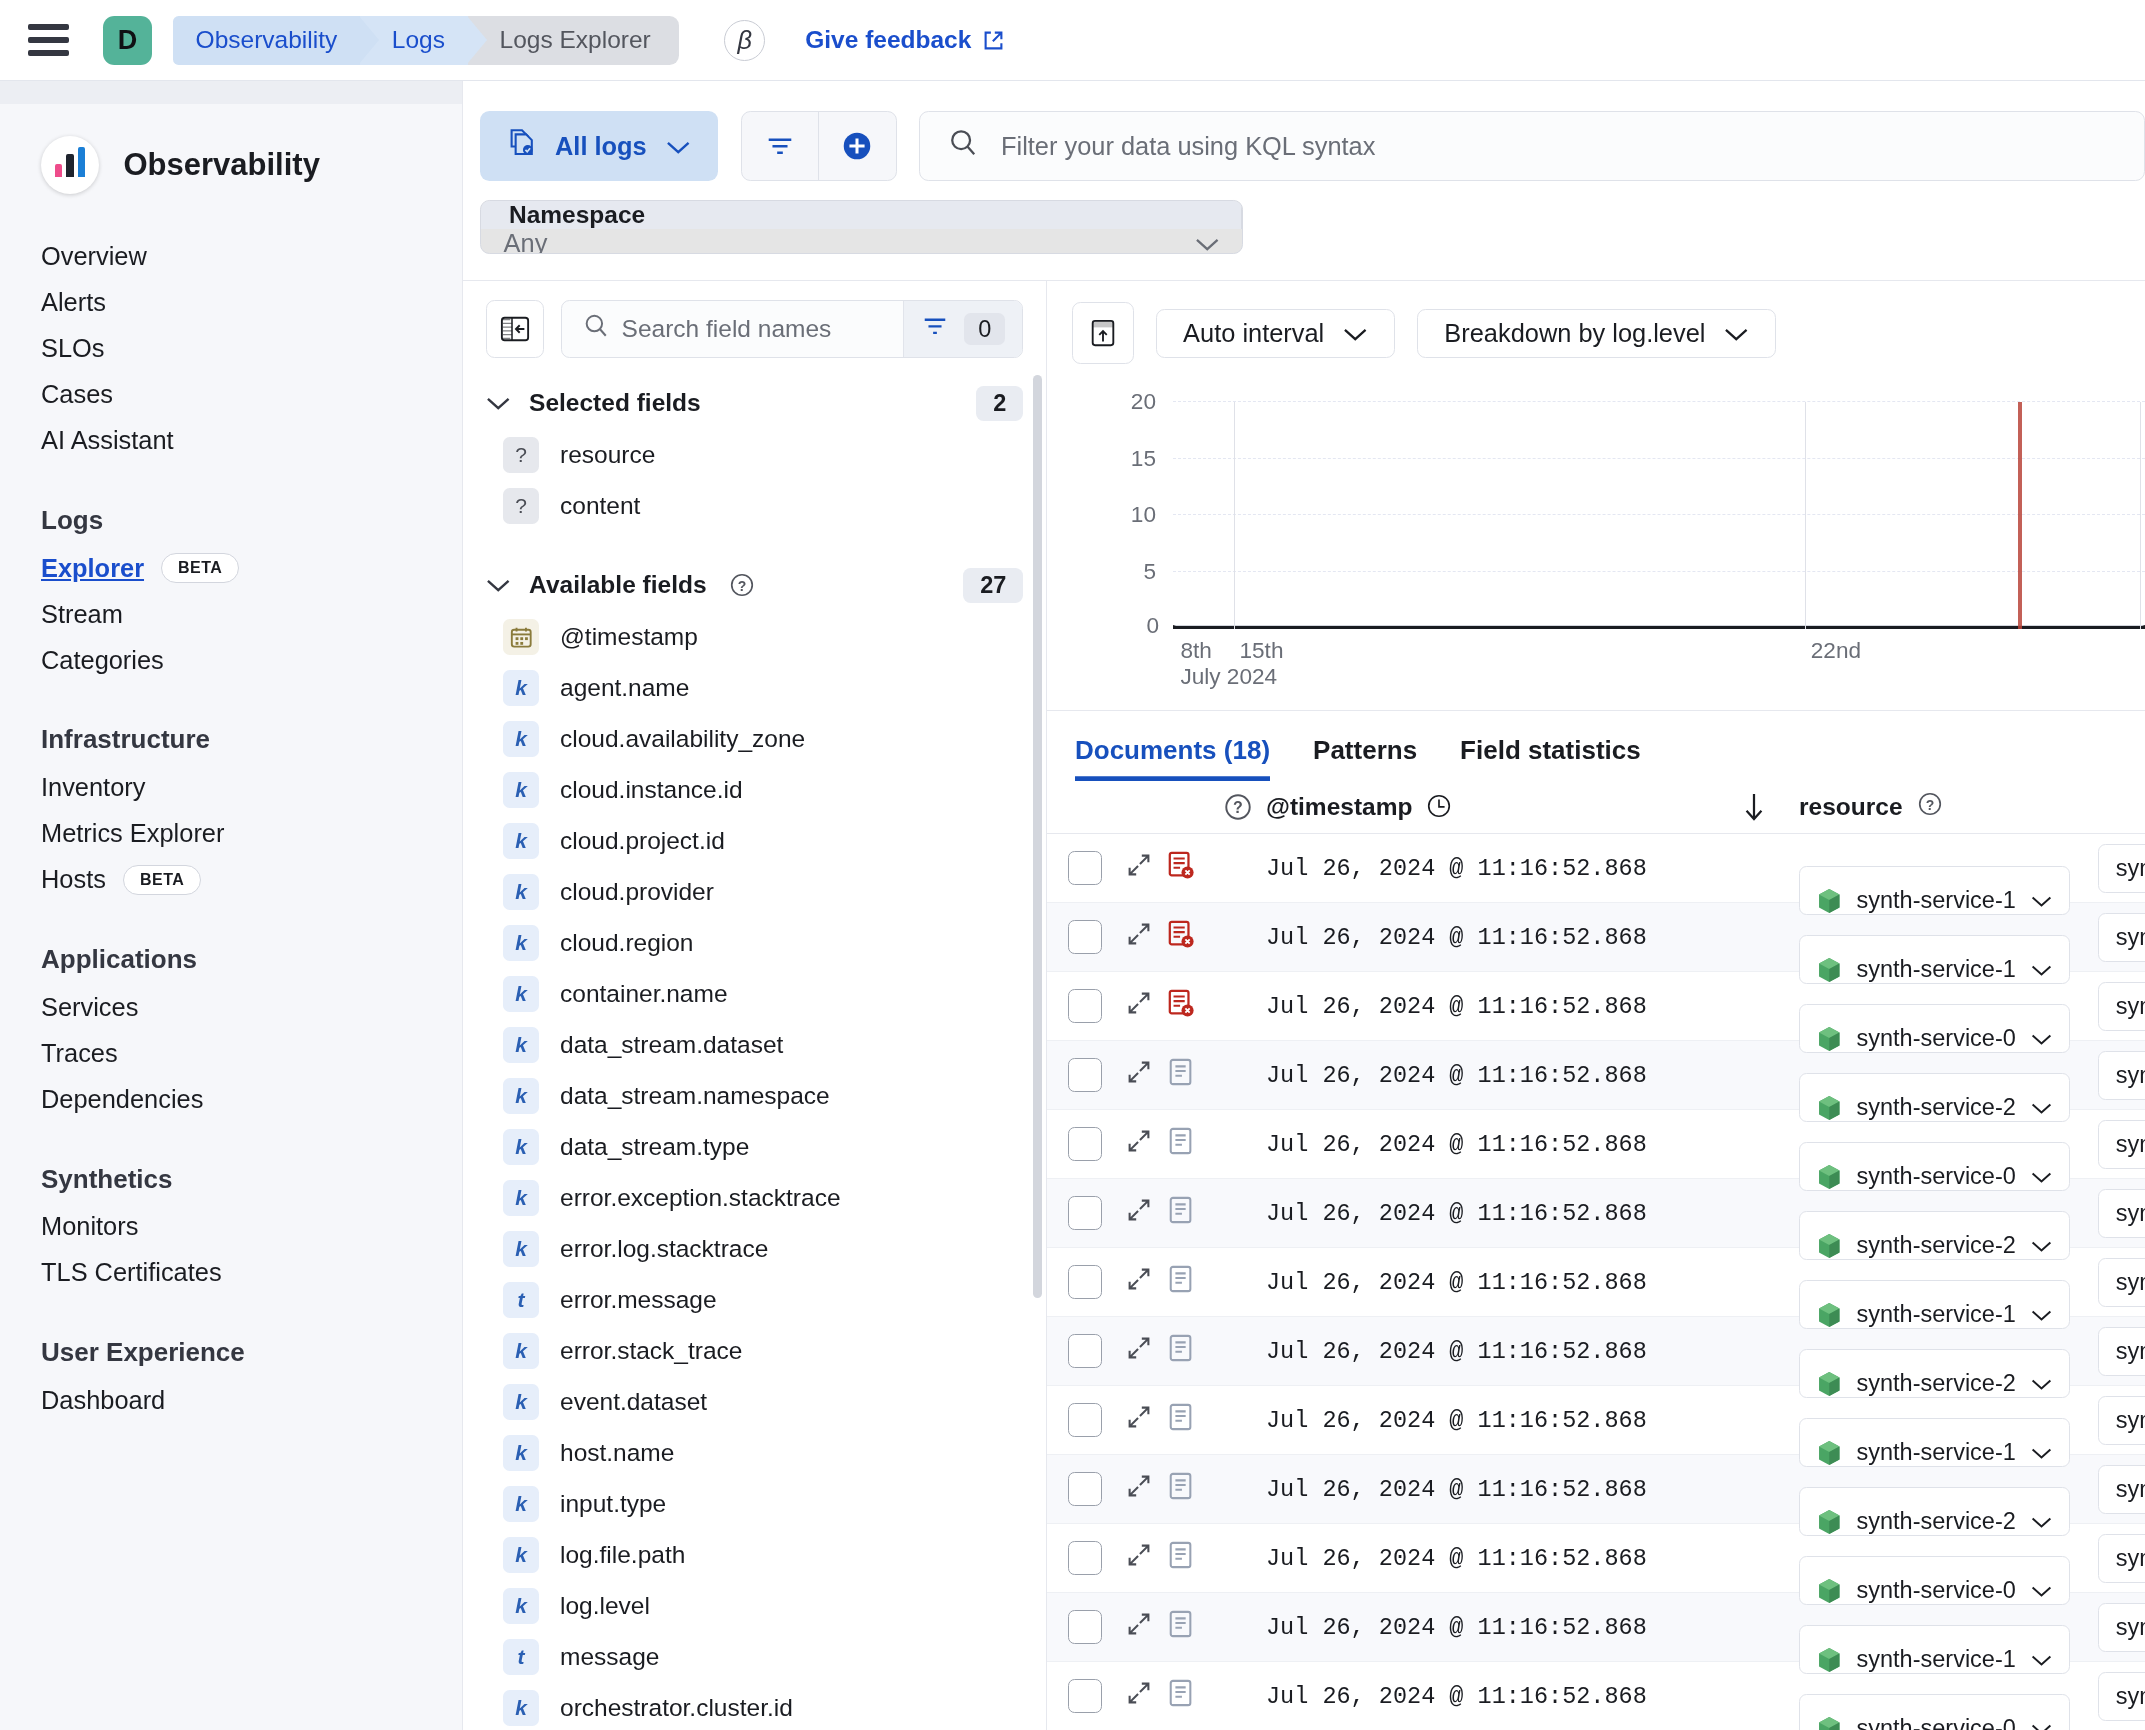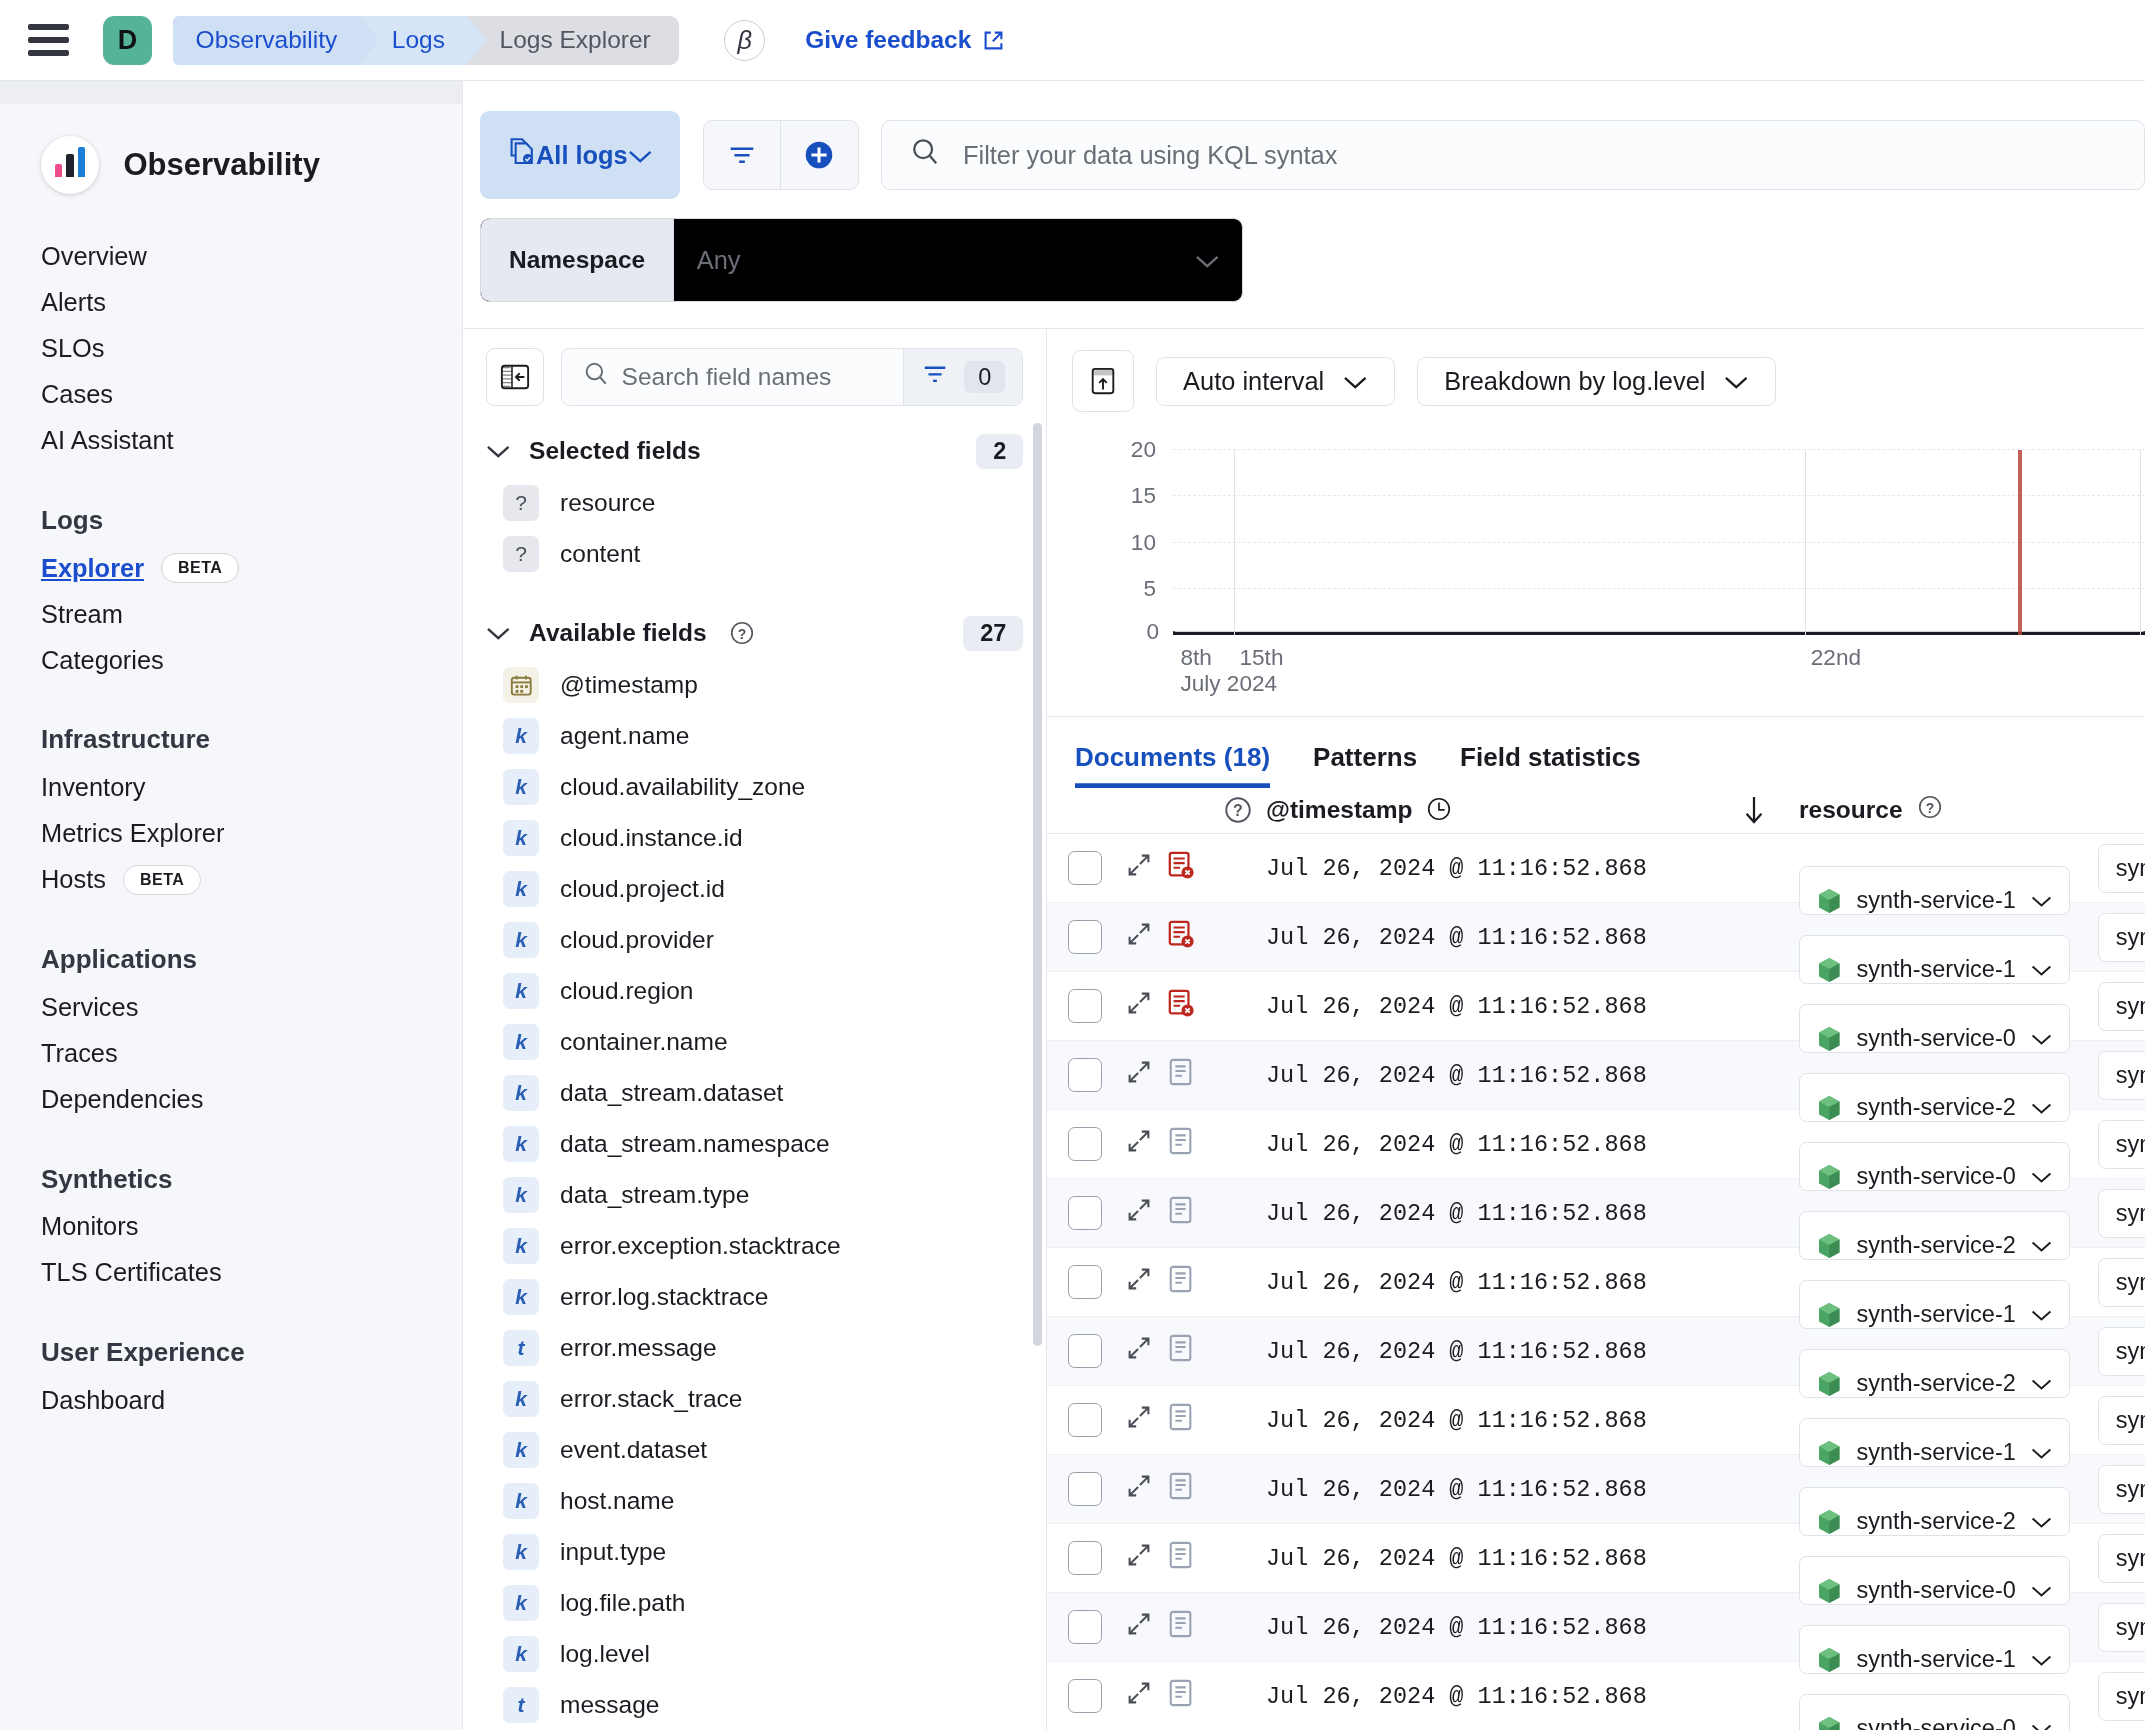--- a/index.html
+++ b/index.html
@@ -93,42 +93,42 @@
   }
 
   
   #main { flex:1 1 auto; display:flex; flex-direction:column; min-width:0;
     background:#fff; }
 
   
   #searchbar { padding:30px 0 0 17px; display:flex; flex-direction:column; gap:19px; }
   .sb-row { display:flex; align-items:center; gap:22.6px; }
   .btn-alllogs {
-    height:88px; background:#cfe0f4; color:#1750bd; border:none; border-radius:9.4px;
-    display:flex; align-items:center; padding:16px 28px;
+    height:70px; background:#cfe0f4; color:#1750bd; border:none; border-radius:9.4px;
+    display:flex; align-items:center; gap:19px; padding:16px 28px;
     font-size:25.4px; font-weight:bold; cursor:pointer;
   }
   .icon-group {
     display:flex; height:70px; border:0.9px solid #dfe2e9; border-radius:9.4px;
     background:#f6f7fa; overflow:hidden;
   }
   .icon-btn {
     width:77px; display:flex; align-items:center; justify-content:center;
     cursor:pointer; border-right:0.9px solid #dfe2e9;
   }
   .icon-btn:last-child { border-right:none; }
   .kql-input {
     flex:1 1 auto; height:70px; border:0.9px solid #dfe2e9; border-radius:9.4px;
     background:#fbfcfd; display:flex; align-items:center; gap:22.6px;
     padding:0 28px; min-width:0;
   }
   .kql-input .ph { color:#6a6e77; font-size:25.4px; }
   .ns-filter {
-    display:flex; height:84px; border:0.9px solid #d7dae2; border-radius:9.4px;
-    overflow:hidden; width:763px; background:#000000;
+    display:flex; height:54px; border:0.9px solid #d7dae2; border-radius:9.4px;
+    overflow:hidden; width:763px; background:#e5e5e5;flex-direction:column;
   }
   .ns-label {
     background:#e6e9f0; padding:0 28px; display:flex; align-items:center;
     font-weight:bold; font-size:24.5px; color:#1a1c21;
     border-right:0.9px solid #d7dae2;
   }
   .ns-value {
     flex:1; display:flex; align-items:center; justify-content:space-between;
     padding:0 22.6px; color:#6a6e77; font-size:25.4px;
   }

